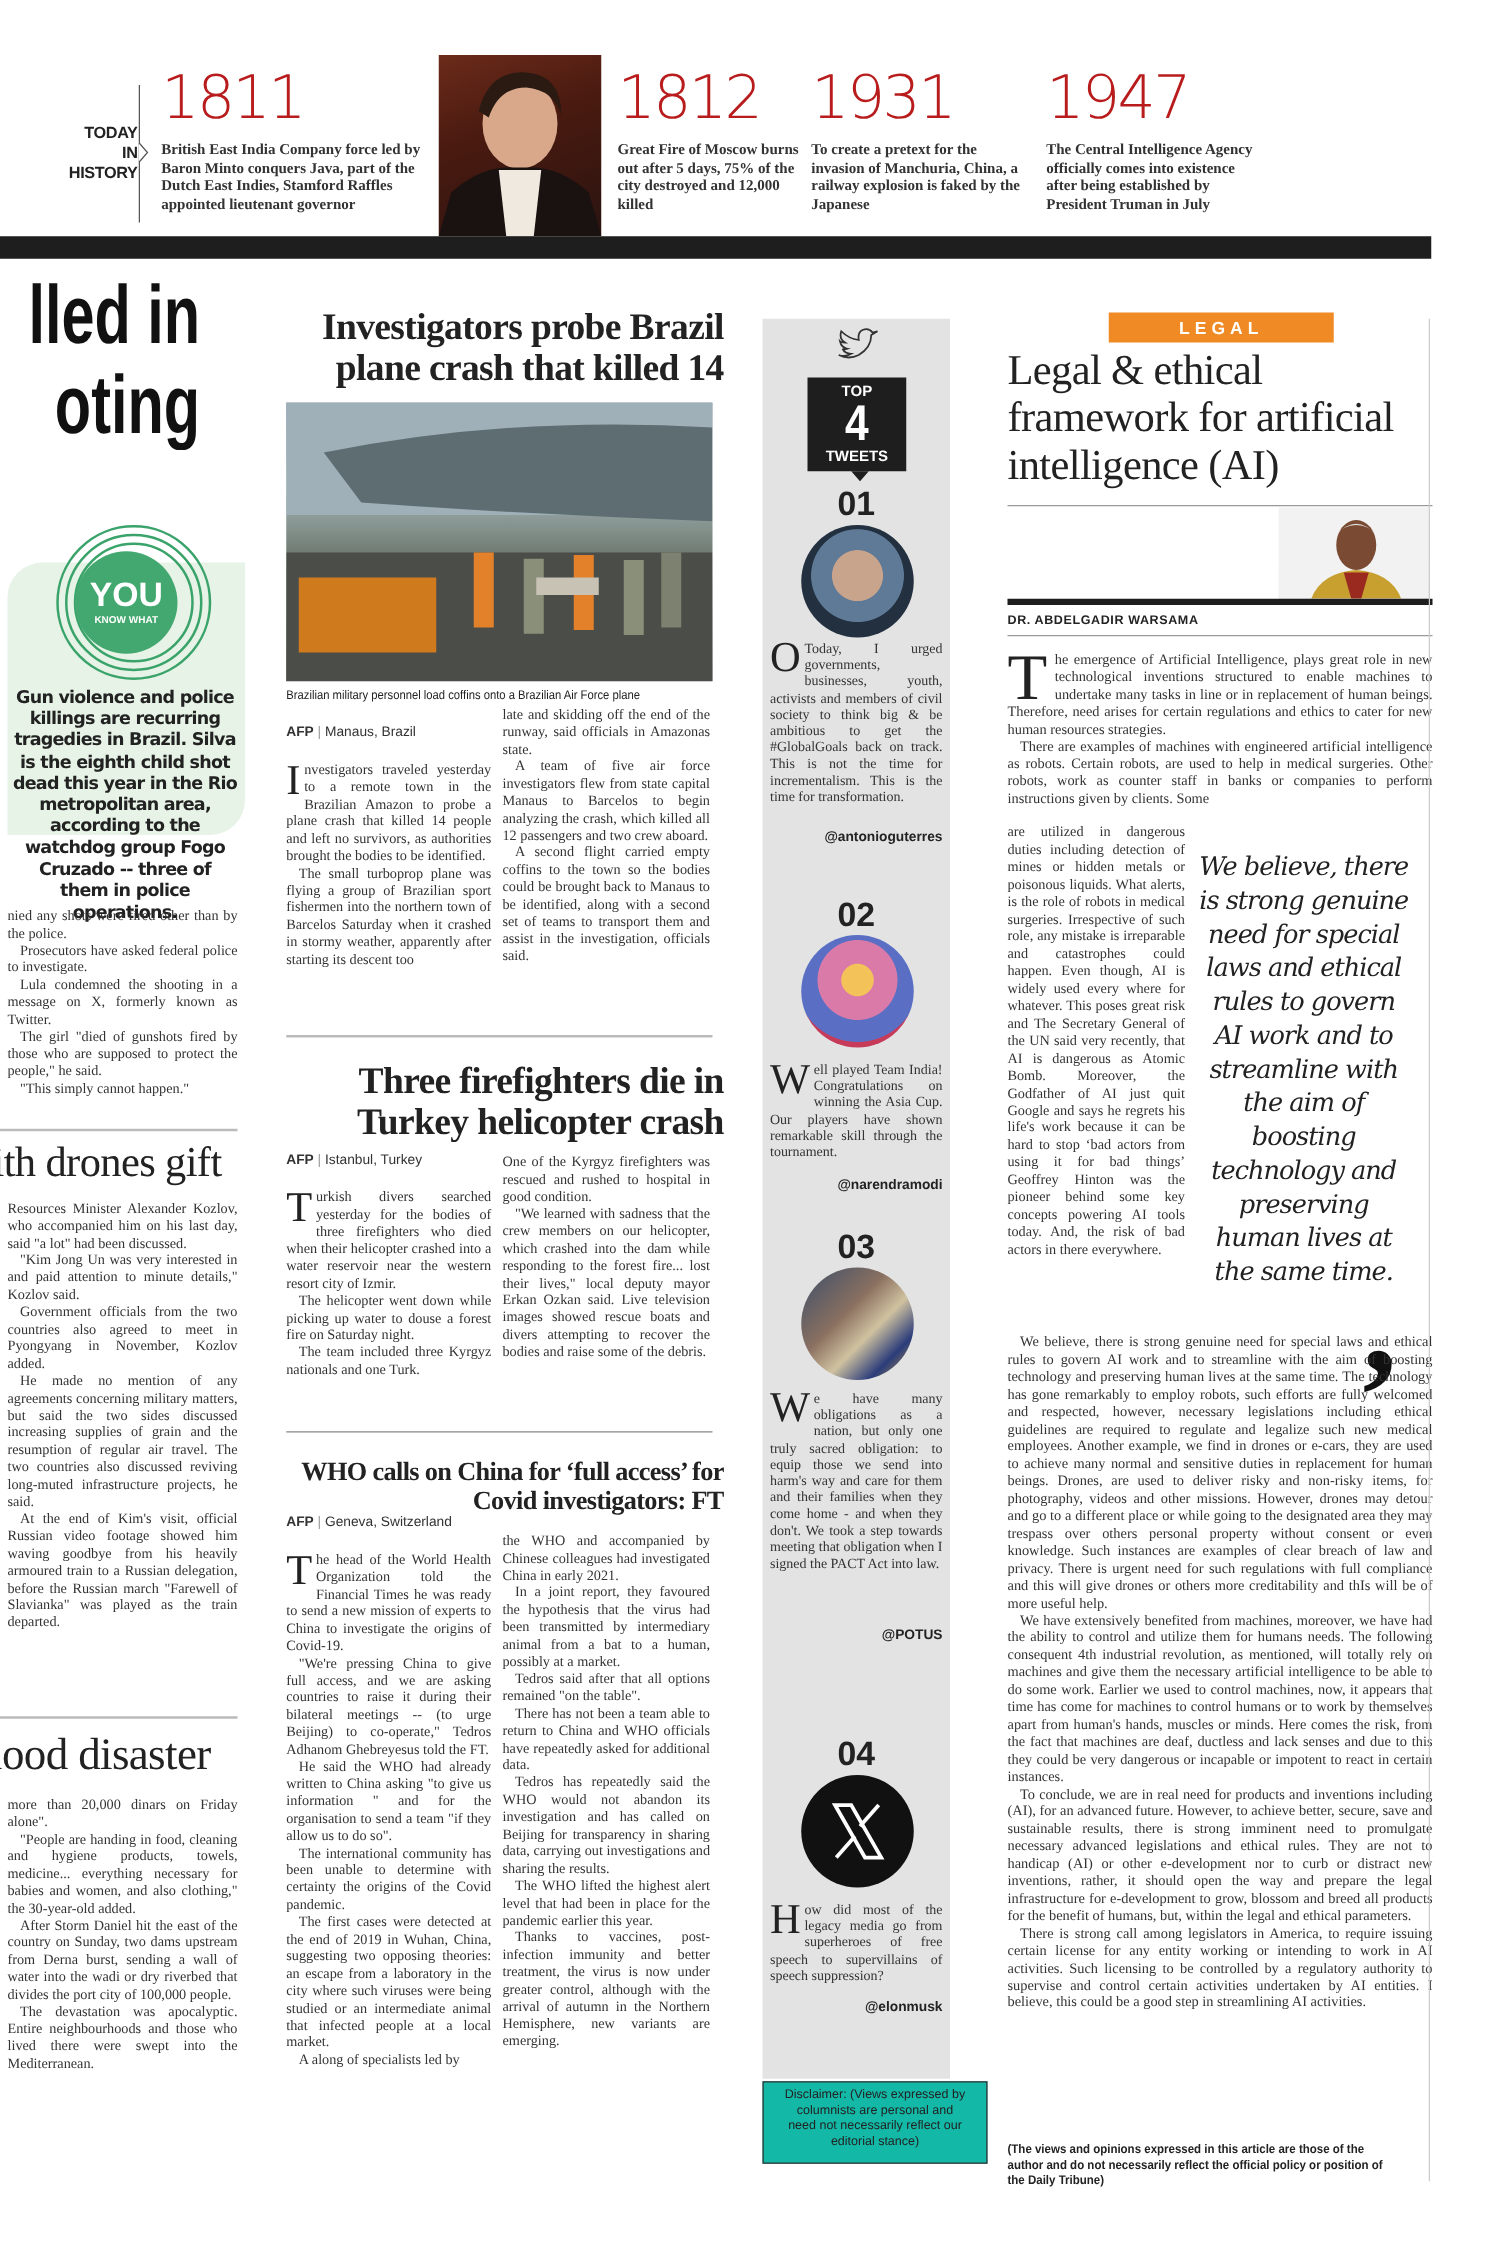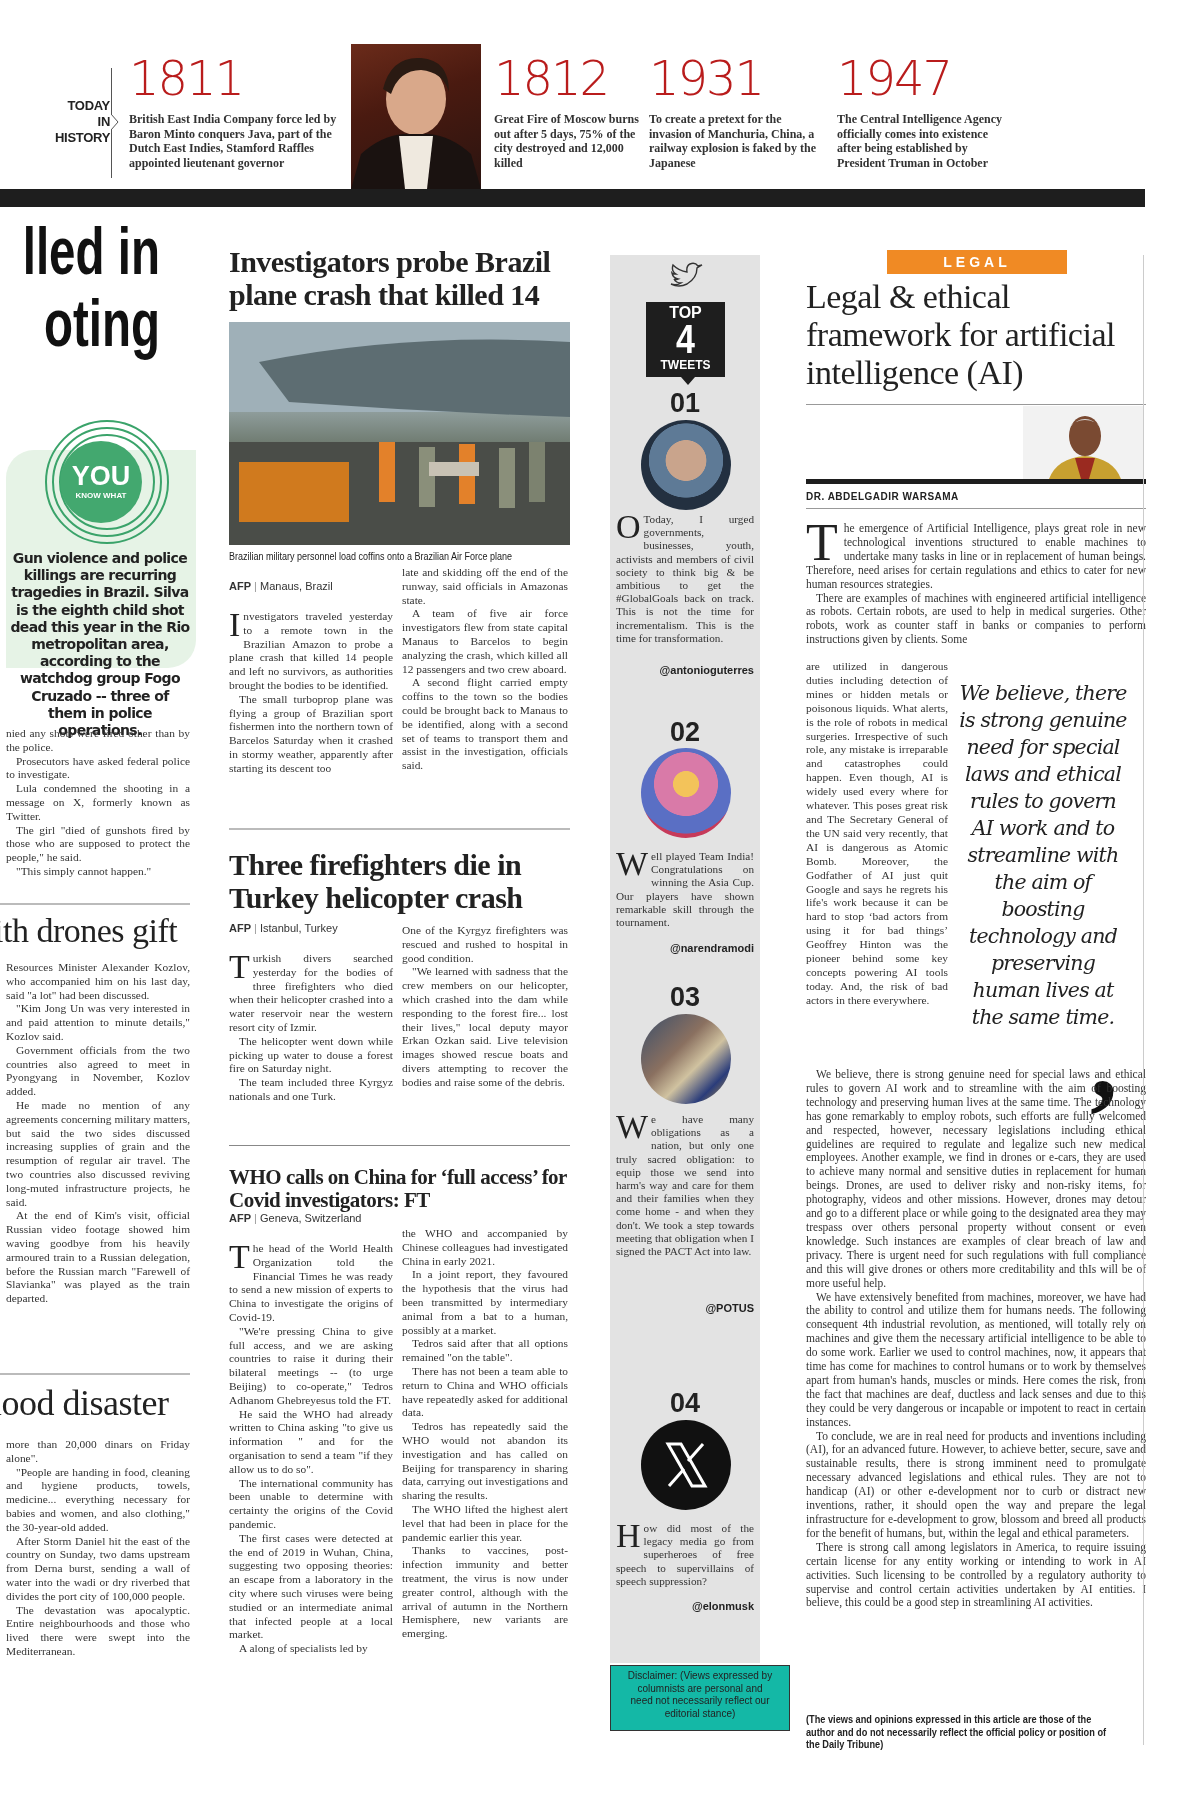--- a/index.html
+++ b/index.html
@@ -16,21 +16,21 @@
   .portrait { left: 351px; top: 44px; width: 130px; height: 145px; background: linear-gradient(160deg, #6b2b1a 0%, #4a1a10 40%, #2a1410 100%); overflow: hidden; }
   .black-bar { left: 0; top: 189px; width: 1145px; height: 18px; background: #1e1e1e; }
 
   
   .body-text { font-family: "Liberation Serif", serif; font-size: 11.4px; line-height: 13.8px; color: #333; text-align: justify; }
   .body-text p { text-indent: 10px; }
   .body-text p.noind { text-indent: 0; }
   .drop { float: left; font-family: "Liberation Serif", serif; font-size: 34px; line-height: 27px; margin: 1px 3px 0 0; color: #222; }
   .byline { font-family: "Liberation Sans", sans-serif; font-size: 11px; color: #333; }
   .byline b { font-weight: bold; }
-  .headline { font-family: "Liberation Serif", serif; font-weight: bold; color: #222; letter-spacing: -0.5px; }
+  .headline { font-family: "Liberation Serif", serif; font-weight: bold; color: #222; letter-spacing: -0.5px; text-align: right; }
   .rule { height: 2px; background: #bbb; }
 
   
   .left-head { font-family: "Liberation Sans", sans-serif; font-weight: bold; font-size: 66px; line-height: 72px; color: #111; transform: scaleX(0.72); transform-origin: right center; }
   .ykw-box { left: 6px; top: 450px; width: 190px; height: 218px; background: #e6f3e6; border-radius: 28px 0 28px 0; }
   .ykw-ring { left: 45px; top: 420px; width: 124px; height: 124px; border-radius: 50%; border: 2px solid #3aa36a; }
   .ykw-ring2 { left: 52px; top: 427px; width: 110px; height: 110px; border-radius: 50%; border: 2px solid #3aa36a; }
   .ykw-ring3 { left: 59px; top: 434px; width: 96px; height: 96px; border-radius: 50%; border: 2px solid #3aa36a; }
   .ykw-core { left: 60px; top: 441px; width: 82px; height: 82px; border-radius: 50%; background: #43a86f; color: #fff; text-align: center; font-family: "Liberation Sans", sans-serif; }
   .ykw-you { font-size: 27px; font-weight: bold; line-height: 30px; margin-top: 20px; }
@@ -43,21 +43,21 @@
   .caption { font-family: "Liberation Sans", sans-serif; font-size: 10px; color: #222; transform: scaleX(0.9); transform-origin: left center; white-space: nowrap; }
 
   
   .tweet-strip { left: 610px; top: 255px; width: 150px; height: 1408px; background: #e3e3e3; }
   .tweet-num { font-family: "Liberation Sans", sans-serif; font-weight: bold; font-size: 27px; line-height: 30px; color: #222; text-align: center; width: 150px; left: 610px; }
   .tweet-avatar { width: 90px; height: 90px; border-radius: 50%; left: 641px; overflow: hidden; }
   .tweet-text { font-family: "Liberation Serif", serif; font-size: 11.2px; line-height: 13.2px; color: #333; text-align: justify; left: 616px; width: 138px; }
   .tweet-text .drop { font-size: 34px; line-height: 26px; }
   .tweet-handle { font-family: "Liberation Sans", sans-serif; font-weight: bold; font-size: 11px; color: #222; text-align: right; left: 616px; width: 138px; }
   .top4 { left: 646px; top: 302px; width: 79px; height: 75px; background: #1e1e1e; color: #fff; text-align: center; font-family: "Liberation Sans", sans-serif; font-weight: bold; }
-  .top4 .t1 { font-size: 16px; line-height: 14px; margin-top: 4px; }
+  .top4 .t1 { font-size: 12px; line-height: 14px; margin-top: 4px; }
   .top4 .t2 { font-size: 40px; line-height: 38px; transform: scaleX(0.85); }
   .top4 .t3 { font-size: 12px; line-height: 14px; }
   .top4-tail { left: 681px; top: 377px; width: 0; height: 0; border-left: 7px solid transparent; border-right: 7px solid transparent; border-top: 8px solid #1e1e1e; }
   .disclaimer { left: 610px; top: 1665px; width: 180px; height: 66px; border: 1.5px solid #333; background: #14b8a6; text-align: center; font-family: "Liberation Sans", sans-serif; font-size: 10px; line-height: 12.5px; color: #222; padding: 4px 16px; }
 
   
   .legal-tag { left: 887px; top: 250px; width: 180px; height: 24px; background: #f08a24; color: #fff; font-family: "Liberation Sans", sans-serif; font-weight: bold; font-size: 14px; line-height: 24px; text-align: center; letter-spacing: 4px; }
   .legal-head { left: 806px; top: 278px; width: 340px; font-family: "Liberation Serif", serif; font-size: 34px; line-height: 38px; color: #222; letter-spacing: -0.5px; }
   .author-photo { left: 1023px; top: 406px; width: 120px; height: 73px; background: linear-gradient(180deg, #eee 0%, #e0e0e0 100%); overflow: hidden; }
   .author-name { left: 806px; top: 491px; font-family: "Liberation Sans", sans-serif; font-weight: bold; font-size: 10px; color: #222; letter-spacing: 0.5px; }
@@ -96,21 +96,21 @@
 <div class="abs" style="left:494px;top:50px;width:150px;">
   <div class="tih-year">1812</div>
   <div class="tih-text" style="margin-top:6px;">Great Fire of Moscow burns out after 5 days, 75% of the city destroyed and 12,000 killed</div>
 </div>
 <div class="abs" style="left:649px;top:50px;width:170px;">
   <div class="tih-year">1931</div>
   <div class="tih-text" style="margin-top:6px;">To create a pretext for the invasion of Manchuria, China, a railway explosion is faked by the Japanese</div>
 </div>
 <div class="abs" style="left:837px;top:50px;width:170px;">
   <div class="tih-year">1947</div>
-  <div class="tih-text" style="margin-top:6px;">The Central Intelligence Agency officially comes into existence after being established by President Truman in October</div>
+  <div class="tih-text" style="margin-top:6px;">The Central Intelligence Agency officially comes into existence after being established by President Truman in July</div>
 </div>
 
 <div class="abs black-bar"></div>
 
 <div class="abs" style="left:-280px;top:215px;width:440px;text-align:right;">
   <div class="left-head">lled in</div>
   <div class="left-head">oting</div>
 </div>
 
 <div class="abs ykw-box"></div>

